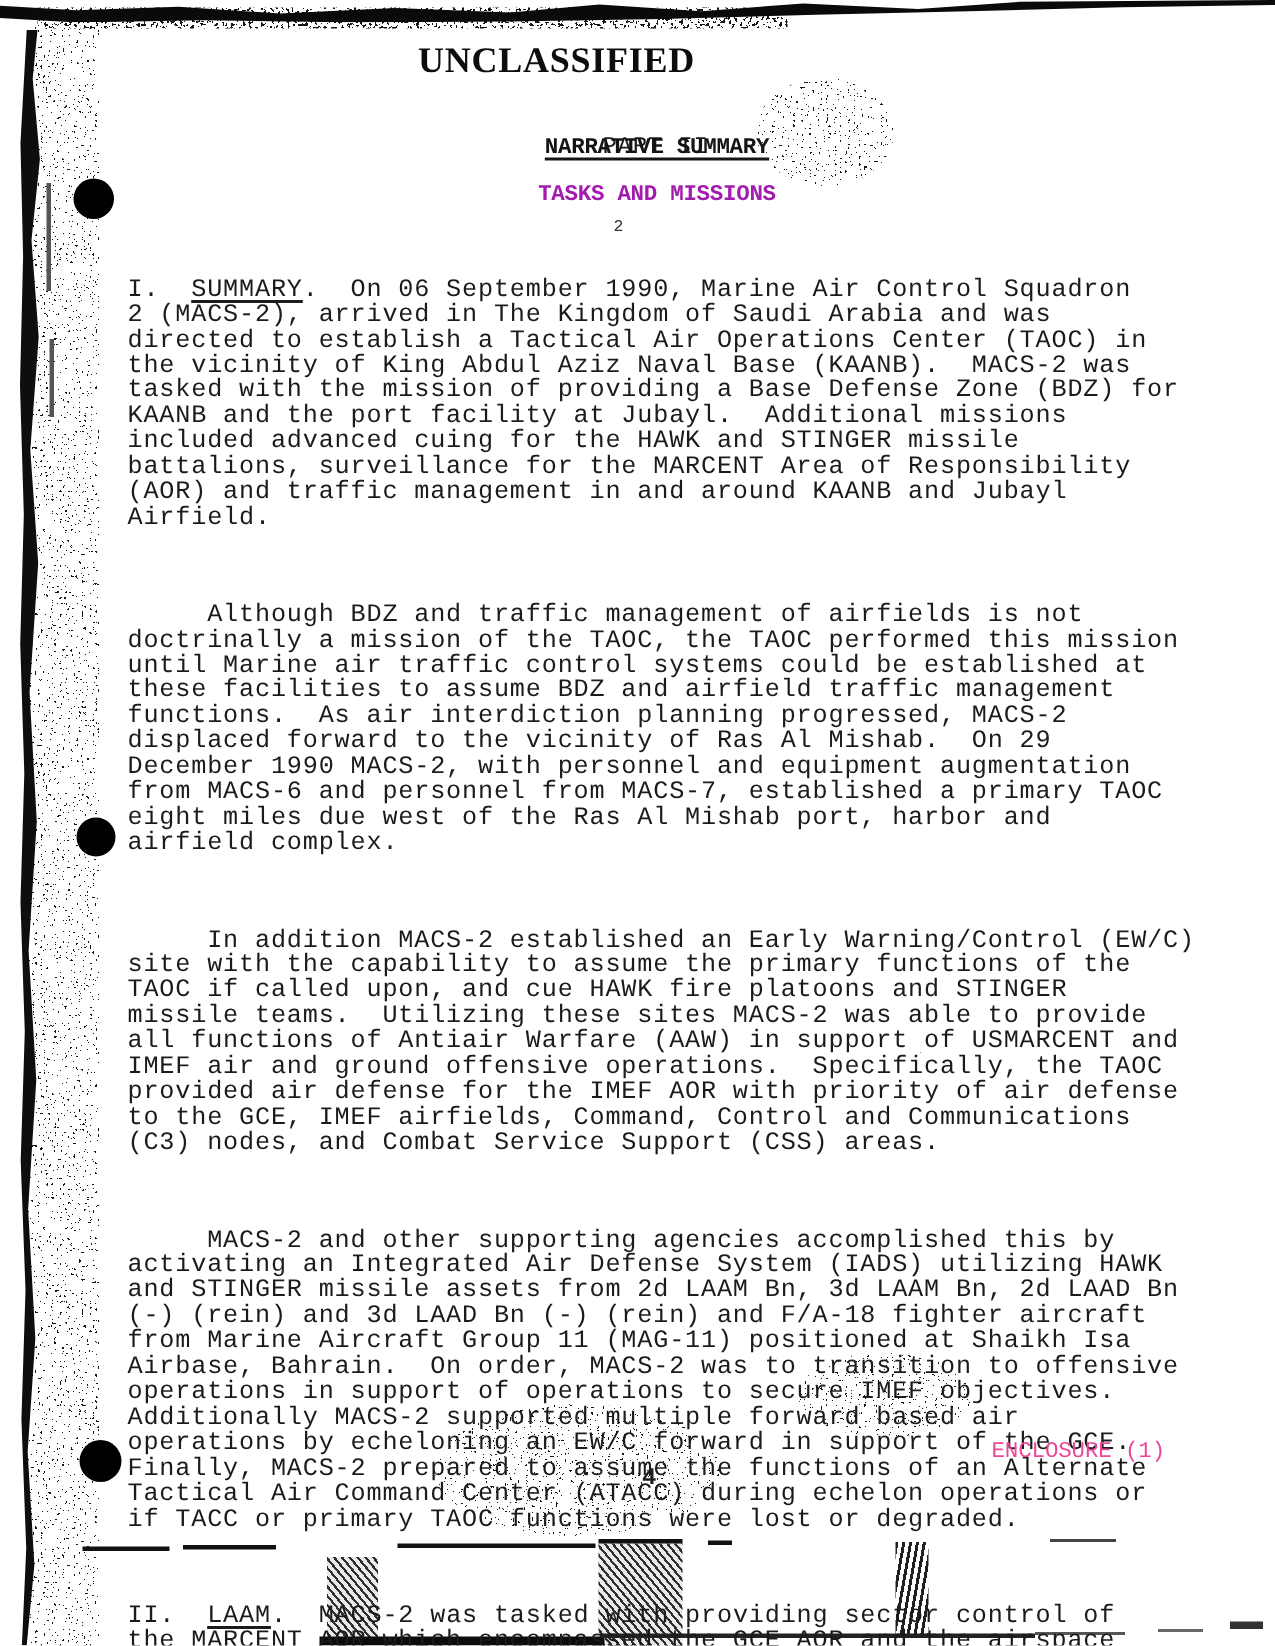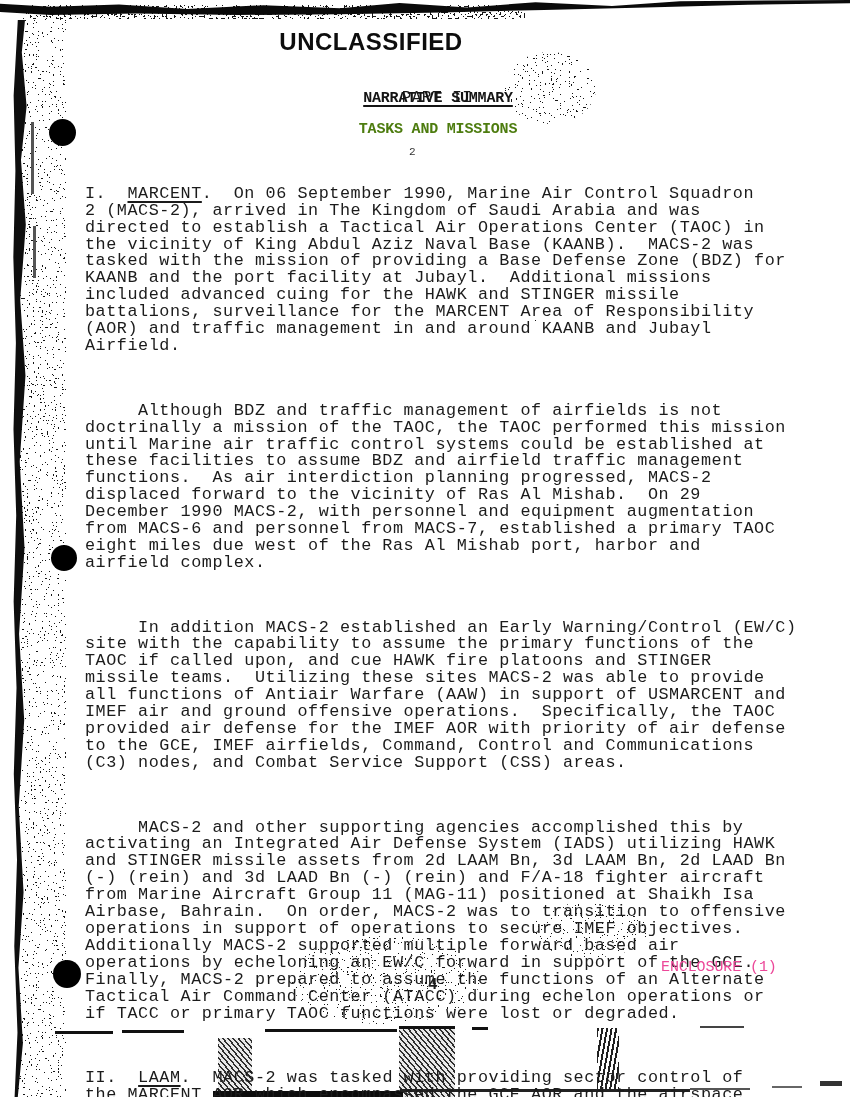--- a/index.html
+++ b/index.html
@@ -54,35 +54,35 @@
   #bband-2 { left:400px; top:1089px; width:290px; height:3px; background:#222; }
   #bband-3 { left:690px; top:1088px; width:60px;  height:2px; background:#555; }
   #bband-4 { left:772px; top:1086px; width:30px;  height:2px; background:#666; }
   #bband-5 { left:820px; top:1081px; width:22px;  height:5px; background:#333; }
 
   .stray-mark { position:absolute; left:409px; top:146px; font-size:11px; color:#333; }
 
   
   .classification {
     position:absolute; top:28px; left:371px; transform:translateX(-50%);
-    font-family:Liberation Sans, sans-serif;
+    font-family:Liberation Serif, serif;
     font-weight:bold; font-size:24px; letter-spacing:.5px; color:#0d0d0d; white-space:nowrap;
   }
   .h-part {
     position:absolute; top:61px; left:437px; transform:translateX(-50%);
     font-size:16px; letter-spacing:.5px; color:#1a1a1a; white-space:nowrap;margin-top:28px;
   }
   .h-main {
     position:absolute; top:90px; left:438px; transform:translateX(-50%);
     font-size:15px; font-weight:bold; letter-spacing:-.2px; color:#141414; white-space:nowrap;
     text-decoration:underline; text-underline-offset:3px; text-decoration-thickness:1.5px;
   }
   .h-sub {
     position:absolute; top:121px; left:438px; transform:translateX(-50%);
-    font-size:15px; font-weight:bold; letter-spacing:-.2px; color:#4d7c0f; white-space:nowrap;
+    font-size:15px; font-weight:bold; letter-spacing:-.2px; color:#a21caf; white-space:nowrap;
   }
   .body-text {
     position:absolute; left:85px; top:152px; width:748px;
     font-size:16.8px; line-height:16.9px; letter-spacing:.55px;
     color:#1b1b1b; white-space:pre-wrap;
   }
   .body-text p { margin:0 0 14px 0; }
   .u { text-decoration:underline; text-underline-offset:3px; text-decoration-thickness:1.5px; }
   .enclosure {
     position:absolute; left:661px; top:959px;
@@ -160,21 +160,21 @@
   <div class="bottom-band" id="bband-4"></div>
   <div class="bottom-band" id="bband-5"></div>
   <div class="stray-mark">2</div>
 
   <div class="classification">UNCLASSIFIED</div>
   <div class="h-part">PART II</div>
   <div class="h-main">NARRATIVE SUMMARY</div>
   <div class="h-sub">TASKS AND MISSIONS</div>
 
   <div class="body-text">
-    <p><span>I.  </span><span class="u">MARCENT</span><span>.  On 06 September 1990, Marine Air Control Squadron
+    <p><span>I.  </span><span class="u">SUMMARY</span><span>.  On 06 September 1990, Marine Air Control Squadron
 2 (MACS-2), arrived in The Kingdom of Saudi Arabia and was
 directed to establish a Tactical Air Operations Center (TAOC) in
 the vicinity of King Abdul Aziz Naval Base (KAANB).  MACS-2 was
 tasked with the mission of providing a Base Defense Zone (BDZ) for
 KAANB and the port facility at Jubayl.  Additional missions
 included advanced cuing for the HAWK and STINGER missile
 battalions, surveillance for the MARCENT Area of Responsibility
 (AOR) and traffic management in and around KAANB and Jubayl
 Airfield.</span></p>
     <p><span></span><span class="u"></span><span>     Although BDZ and traffic management of airfields is not

